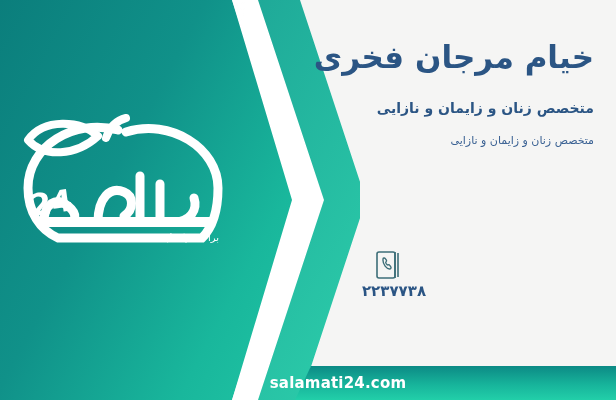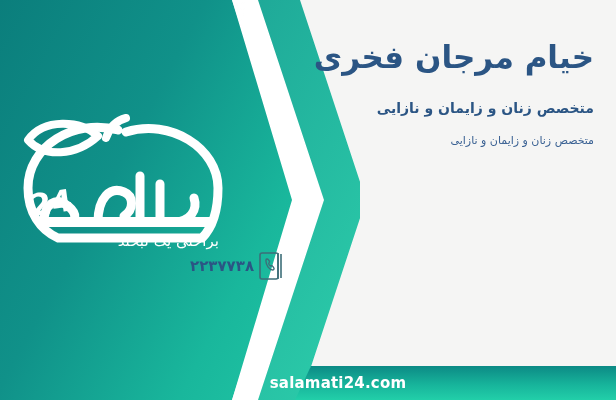--- a/index.html
+++ b/index.html
@@ -35,21 +35,21 @@
   }
 
   
   .logo{
     position:absolute;left:14px;top:112px;width:215px;height:165px;
     color:#ffffff;
   }
   .logo svg{display:block;width:215px;height:135px;}
   .logo-tagline{
     position:absolute;right:10px;top:120px;
-    font-size:15px;color:#ffffff;letter-spacing:.5px;direction:rtl;
+    font-size:10px;color:#ffffff;letter-spacing:.5px;direction:rtl;
   }
   .logo-url{
     position:absolute;left:16px;top:136px;width:196px;text-align:center;
     font-size:17px;color:#ffffff;letter-spacing:.4px;
     font-family:"DejaVu Serif","Liberation Serif",serif;
   }
 
   
   .doctor-name{
     position:absolute;right:22px;top:38px;width:380px;
@@ -67,21 +67,21 @@
     text-align:right;direction:rtl;
     font-size:11px;color:#3a6193;
   }
 
   
   .contact{
     position:absolute;right:18px;top:248px;width:420px;
   }
   .crow{
     display:flex;align-items:center;justify-content:flex-end;
-    direction:rtl;margin-bottom:10px;
+    direction:rtl;margin-bottom:10px;flex-direction:column;
   }
   .crow .ico{
     width:34px;height:36px;flex:0 0 34px;
     display:flex;align-items:center;justify-content:center;
     color:#3d6e78;margin-left:0;margin-right:0;
   }
   .crow .ico svg{display:block;}
   .ctext{
     font-size:13px;color:#2b5584;direction:rtl;text-align:right;
     padding-left:12px;letter-spacing:.3px;

